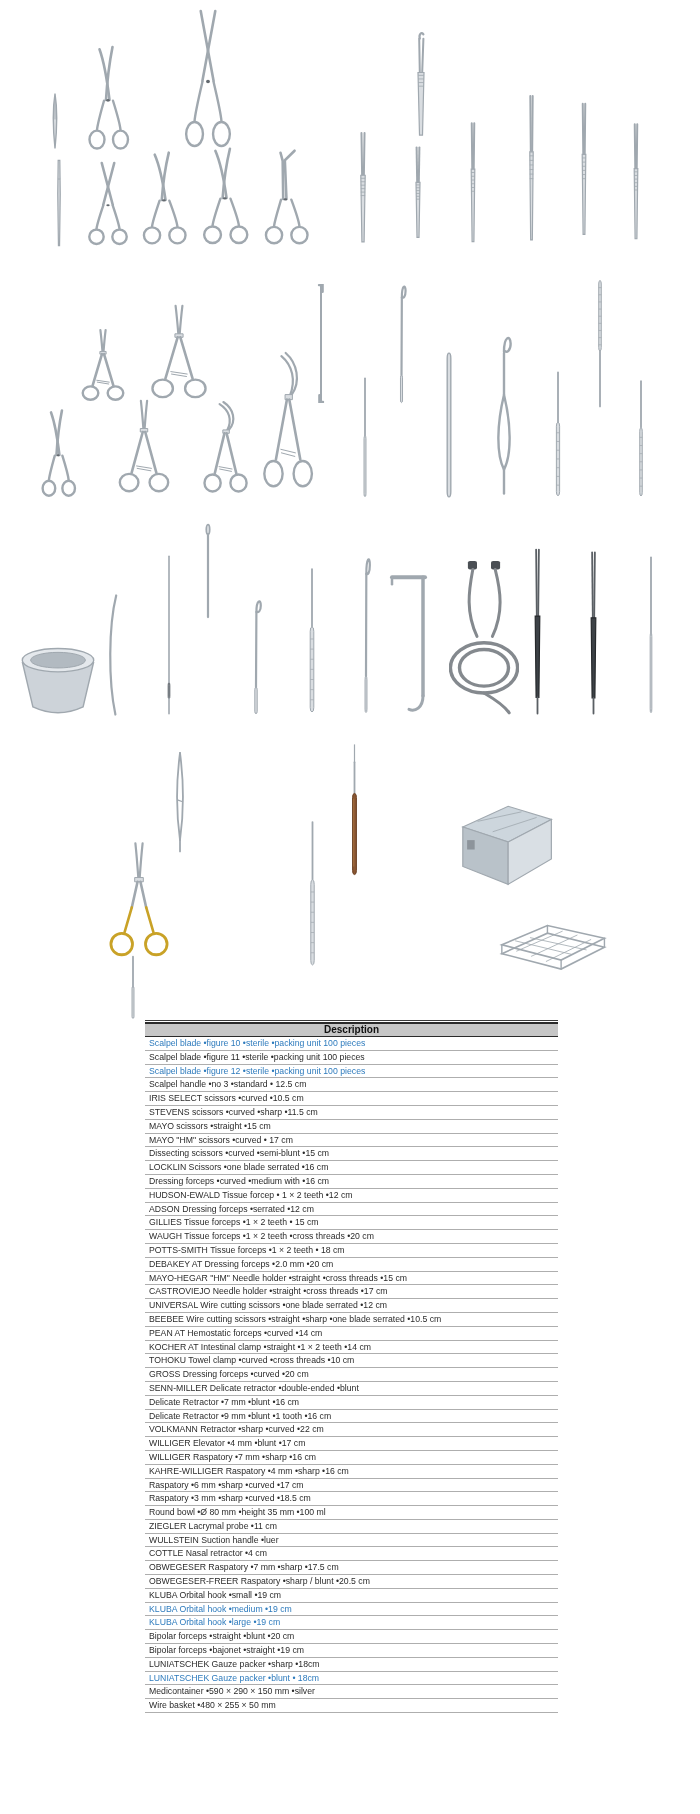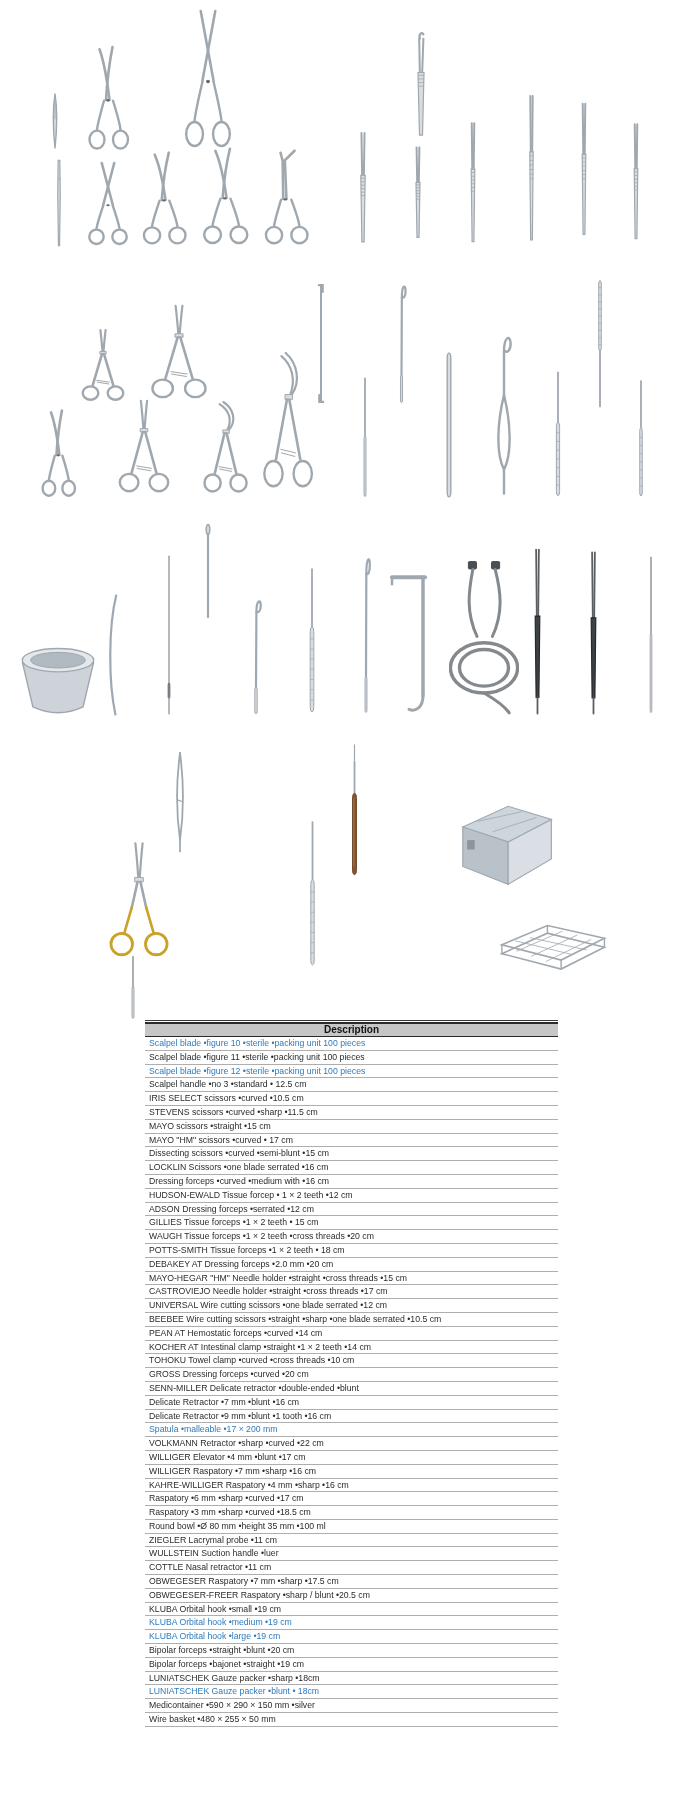--- a/index.html
+++ b/index.html
@@ -524,31 +524,30 @@
         <div class="row">CASTROVIEJO Needle holder •straight •cross threads •17 cm</div>
         <div class="row">UNIVERSAL Wire cutting scissors •one blade serrated •12 cm</div>
         <div class="row">BEEBEE Wire cutting scissors •straight •sharp •one blade serrated •10.5 cm</div>
         <div class="row">PEAN AT Hemostatic forceps •curved •14 cm</div>
         <div class="row">KOCHER AT Intestinal clamp •straight •1 × 2 teeth •14 cm</div>
         <div class="row">TOHOKU Towel clamp •curved •cross threads •10 cm</div>
         <div class="row">GROSS Dressing forceps •curved •20 cm</div>
         <div class="row">SENN-MILLER Delicate retractor •double-ended •blunt</div>
         <div class="row">Delicate Retractor •7 mm •blunt •16 cm</div>
         <div class="row">Delicate Retractor •9 mm •blunt •1 tooth •16 cm</div>
-        <div class="row blue">Spatula •malleable •17 × 200 mm</div>
         <div class="row">VOLKMANN Retractor •sharp •curved •22 cm</div>
         <div class="row">WILLIGER Elevator •4 mm •blunt •17 cm</div>
         <div class="row">WILLIGER Raspatory •7 mm •sharp •16 cm</div>
         <div class="row">KAHRE-WILLIGER Raspatory •4 mm •sharp •16 cm</div>
         <div class="row">Raspatory •6 mm •sharp •curved •17 cm</div>
         <div class="row">Raspatory •3 mm •sharp •curved •18.5 cm</div>
         <div class="row">Round bowl •Ø 80 mm •height 35 mm •100 ml</div>
         <div class="row">ZIEGLER Lacrymal probe •11 cm</div>
         <div class="row">WULLSTEIN Suction handle •luer</div>
-        <div class="row">COTTLE Nasal retractor •11 cm</div>
+        <div class="row">COTTLE Nasal retractor •4 cm</div>
         <div class="row">OBWEGESER Raspatory •7 mm •sharp •17.5 cm</div>
         <div class="row">OBWEGESER-FREER Raspatory •sharp / blunt •20.5 cm</div>
         <div class="row">KLUBA Orbital hook •small •19 cm</div>
         <div class="row blue">KLUBA Orbital hook •medium •19 cm</div>
         <div class="row blue">KLUBA Orbital hook •large •19 cm</div>
         <div class="row">Bipolar forceps •straight •blunt •20 cm</div>
         <div class="row">Bipolar forceps •bajonet •straight •19 cm</div>
         <div class="row">LUNIATSCHEK Gauze packer •sharp •18cm</div>
         <div class="row blue">LUNIATSCHEK Gauze packer •blunt • 18cm</div>
         <div class="row">Medicontainer •590 × 290 × 150 mm •silver</div>

